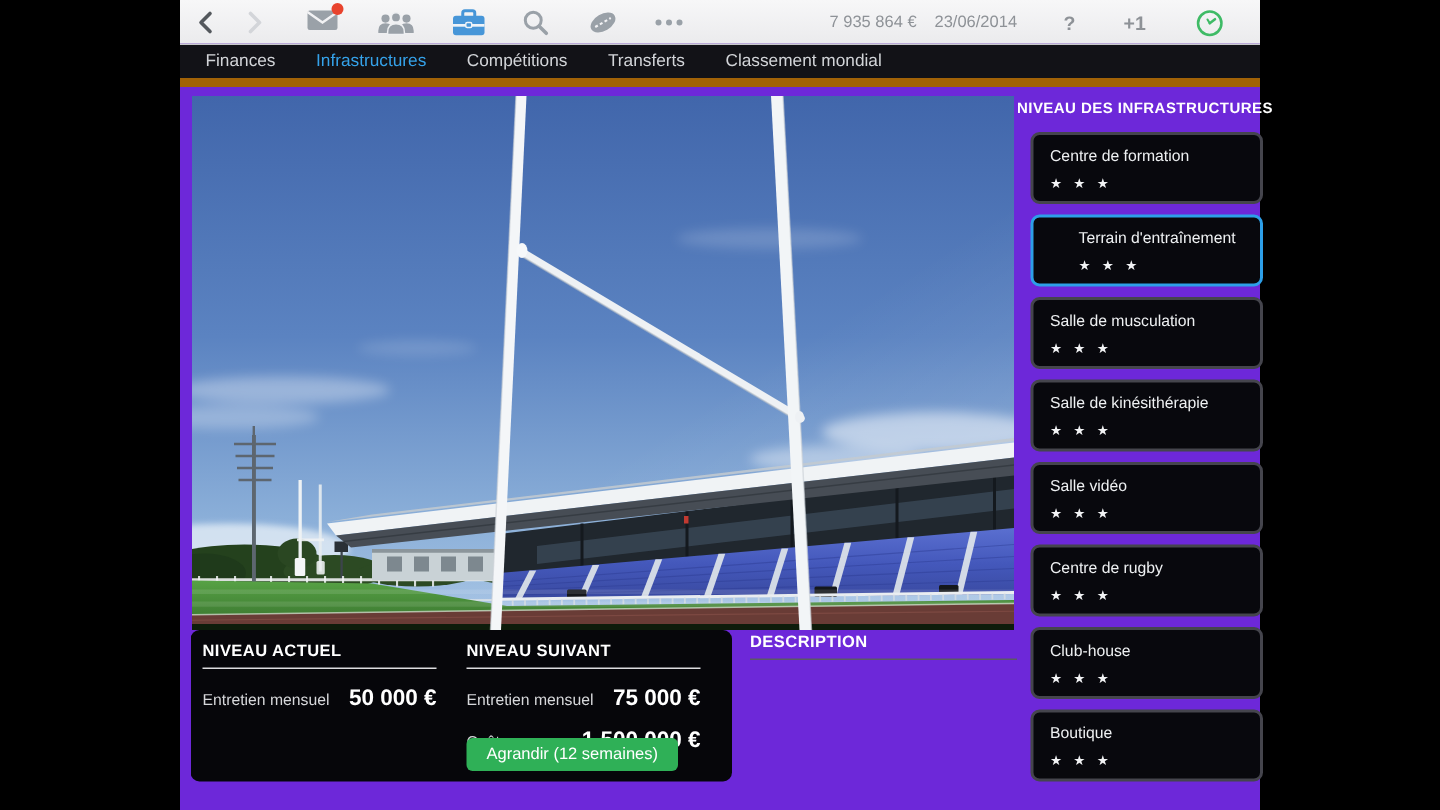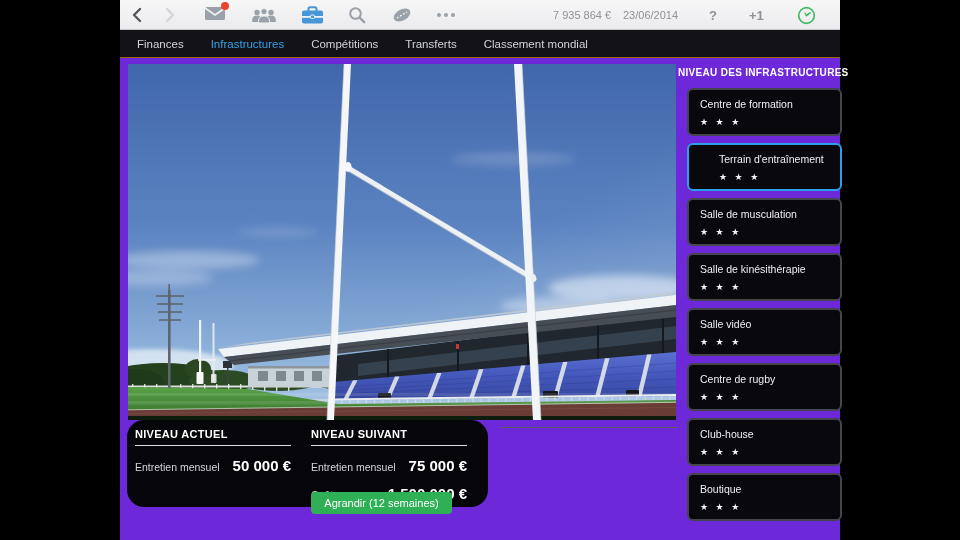--- a/index.html
+++ b/index.html
@@ -10,39 +10,39 @@
   
   .topbar{position:absolute;left:0;top:0;width:720px;height:30px;
     background:linear-gradient(#f7f7f8,#ebebed);border-bottom:1px solid #c9c9cd;}
   .tb{position:absolute;top:0;height:30px;display:flex;align-items:center;}
   .tb-text{font-size:11px;color:#8e9297;}
   .tb-strong{font-size:13px;color:#8e9297;font-weight:bold;}
   .badge{position:absolute;width:8px;height:8px;border-radius:50%;right:-3px;top:-3px;}
 
   
   .navbar{position:absolute;left:0;top:30px;width:720px;height:28px;background:#121217;
-    display:flex;align-items:center;padding-left:17px;gap:27px;border-bottom:1px solid #a16207;}
+    display:flex;align-items:center;padding-left:17px;gap:27px;border-bottom:6px solid #a16207;}
   .tab{font-size:11.5px;color:#d2d4d8;cursor:pointer;white-space:nowrap;}
   .tab.active{color:#35a2ea;}
 
   
   .photo{position:absolute;left:8px;top:64px;width:548px;height:356px;overflow:hidden;background:#46689c;}
   .photo svg{display:block;width:548px;height:356px;}
 
   
   .sb-title{position:absolute;left:558px;top:67px;width:164px;font-size:10px;font-weight:bold;
     color:#fff;letter-spacing:.3px;white-space:nowrap;}
   .card{position:absolute;left:567px;width:155px;height:48px;background:#08080d;
     border:2px solid #45454d;border-radius:6px;padding:8px 11px;cursor:pointer;}
   .card.selected{border-color:#2d9fe8;padding-left:30px;}
   .card .lbl{font-size:10.5px;color:#eef0f2;white-space:nowrap;}
   .card .stars{margin-top:7px;font-size:9px;color:#f2f3f5;word-spacing:5px;}
 
   
-  .panel{position:absolute;left:7px;top:420px;width:361px;height:87px;background:#06060a;border-radius:17px;}
+  .panel{position:absolute;left:7px;top:420px;width:361px;height:101px;background:#06060a;border-radius:6px;}
   .pcol{position:absolute;top:8px;width:156px;}
   .pcol.c1{left:8px;} .pcol.c2{left:184px;}
   .phead{font-size:11px;font-weight:bold;color:#fff;letter-spacing:.3px;}
   .prule{margin-top:5px;border-bottom:1px solid #dcdcdf;}
   .prow{display:flex;justify-content:space-between;align-items:baseline;margin-top:11px;}
   .plabel{font-size:10.5px;color:#d6d7da;}
   .pval{font-size:15px;font-weight:bold;color:#fff;}
   .grow-btn{position:absolute;left:184px;top:72px;width:141px;height:22px;border:none;border-radius:4px;
     color:#fff;font-size:11px;cursor:pointer;}
 
@@ -369,17 +369,18 @@
             <div class="prow">
               <span class="plabel">Coût</span>
               <span class="pval">1 500 000 €</span>
             </div>
           </div>
       </div>
       <button class="grow-btn" style="background: rgb(47, 176, 87);">Agrandir (12 semaines)</button>
     </div>
 
     <div class="desc">
+      <div class="phead">DESCRIPTION</div>
       <div class="prule"></div>
     </div>
 
   </div>
 </div>
 
 </body></html>

